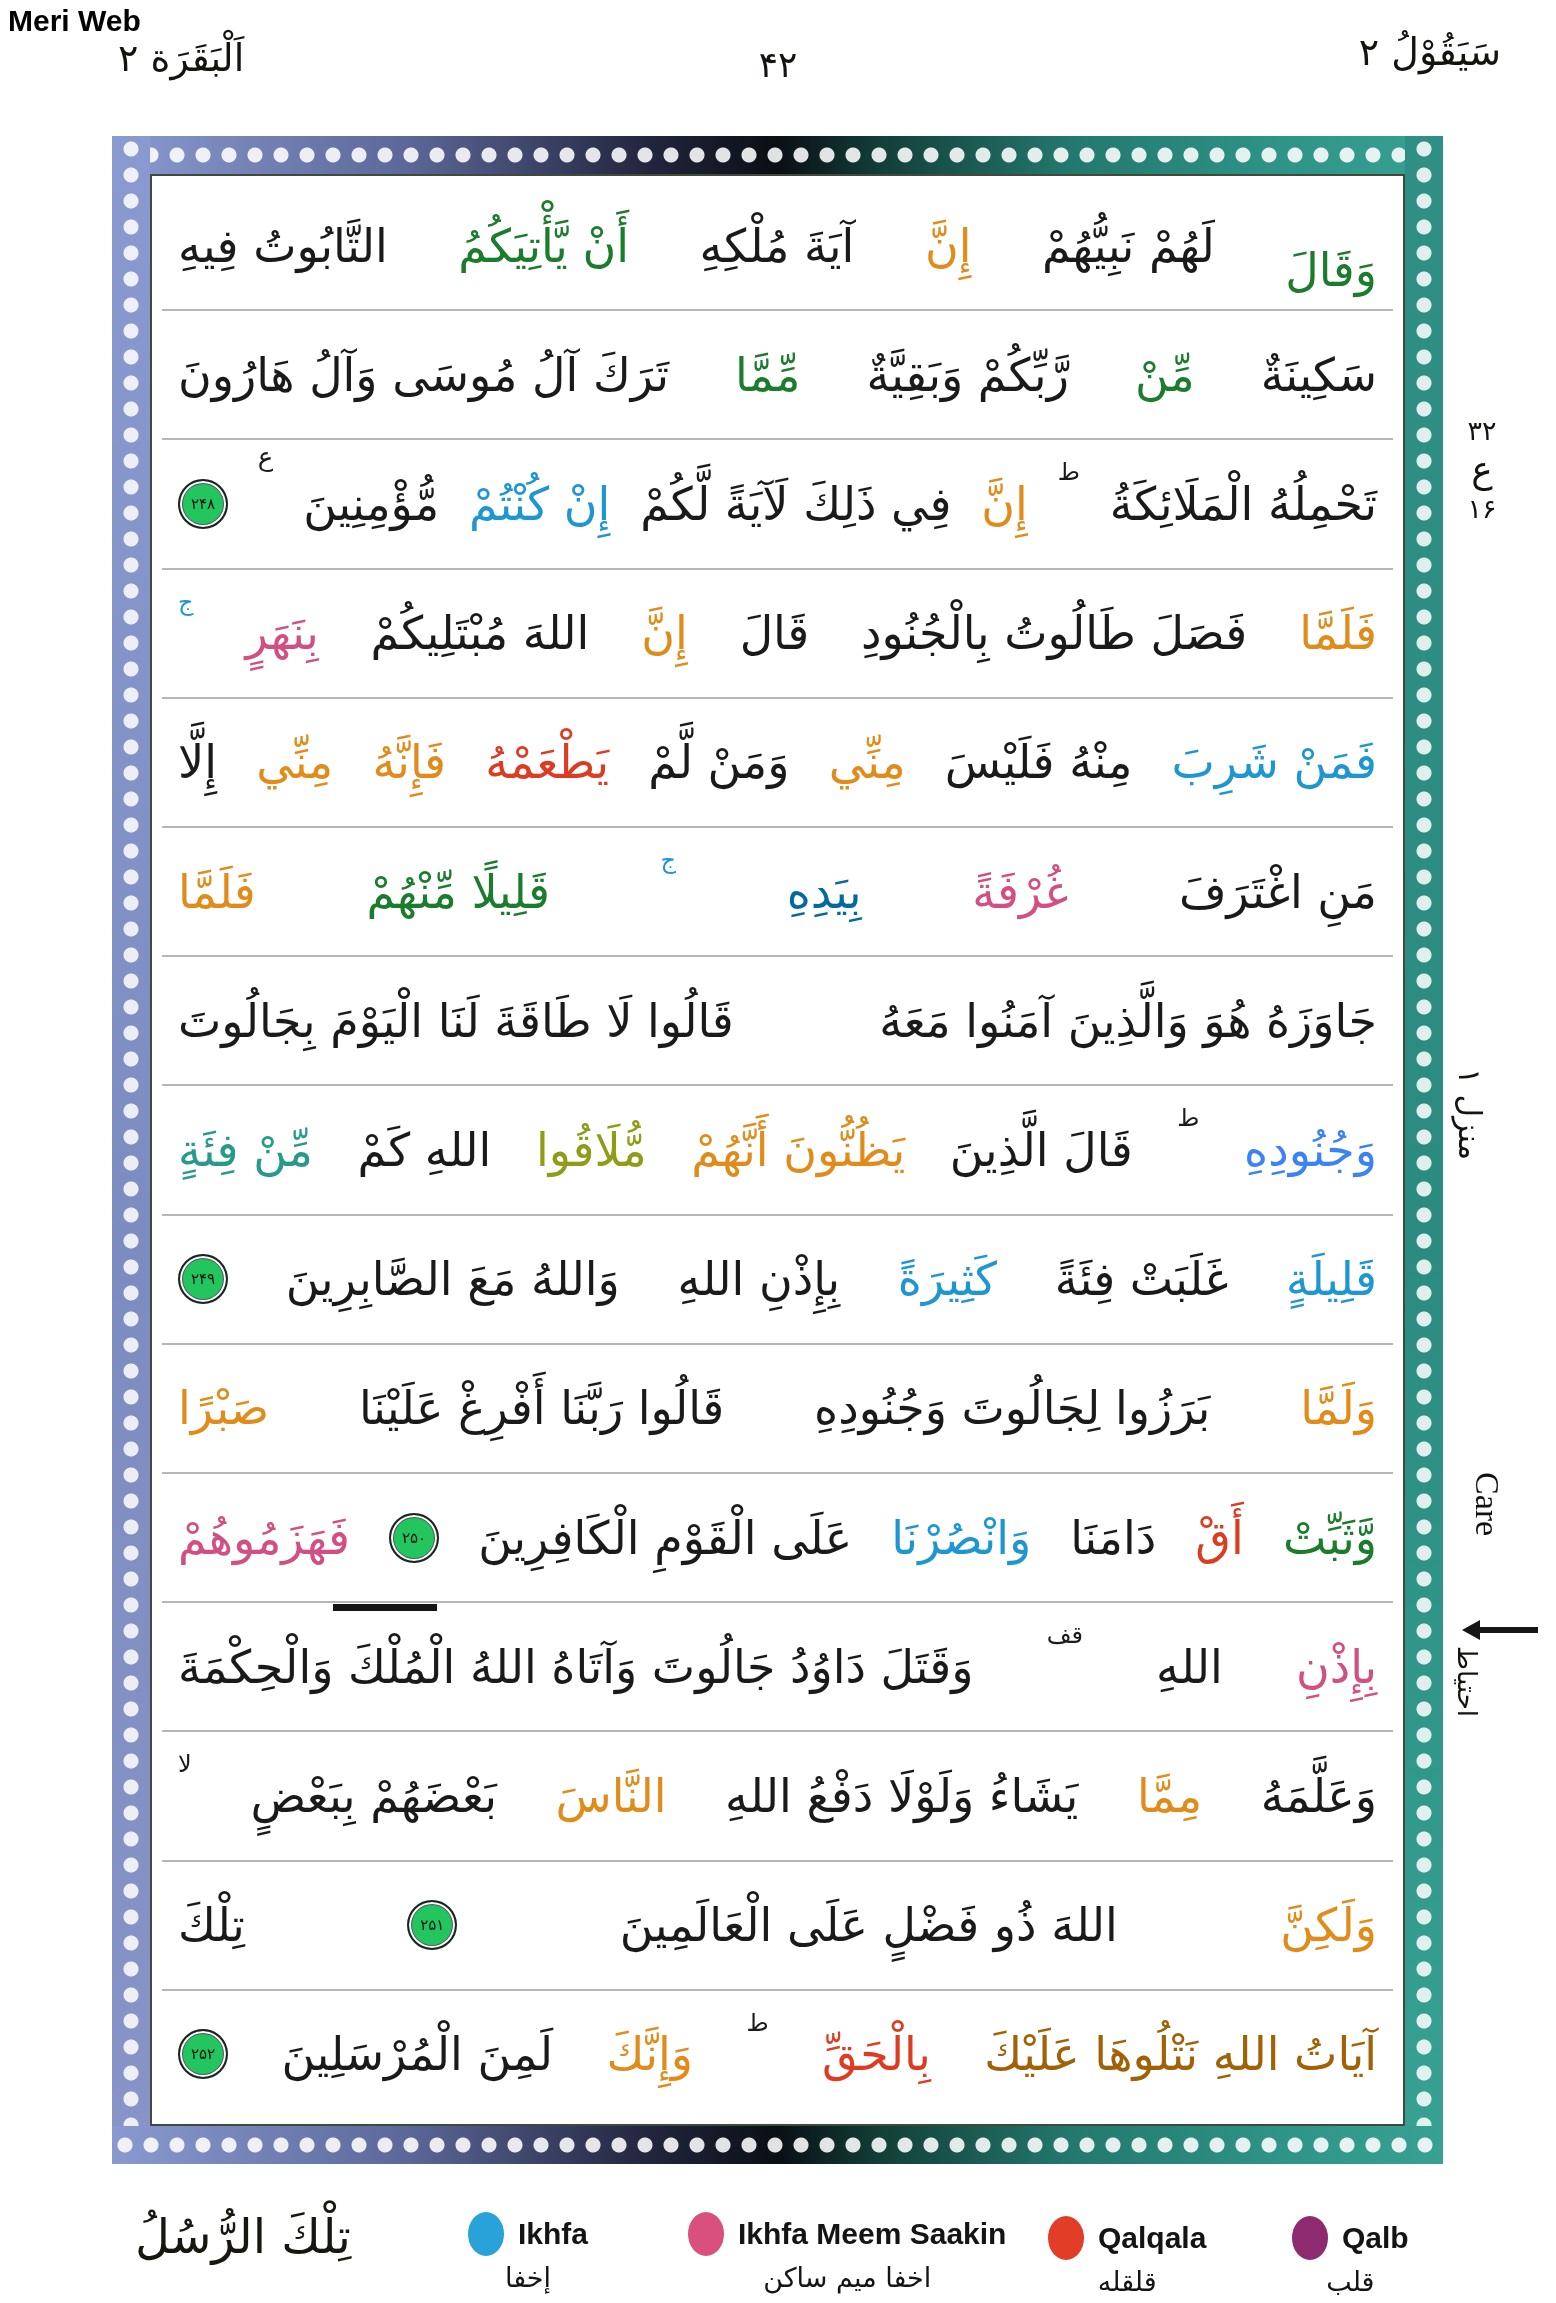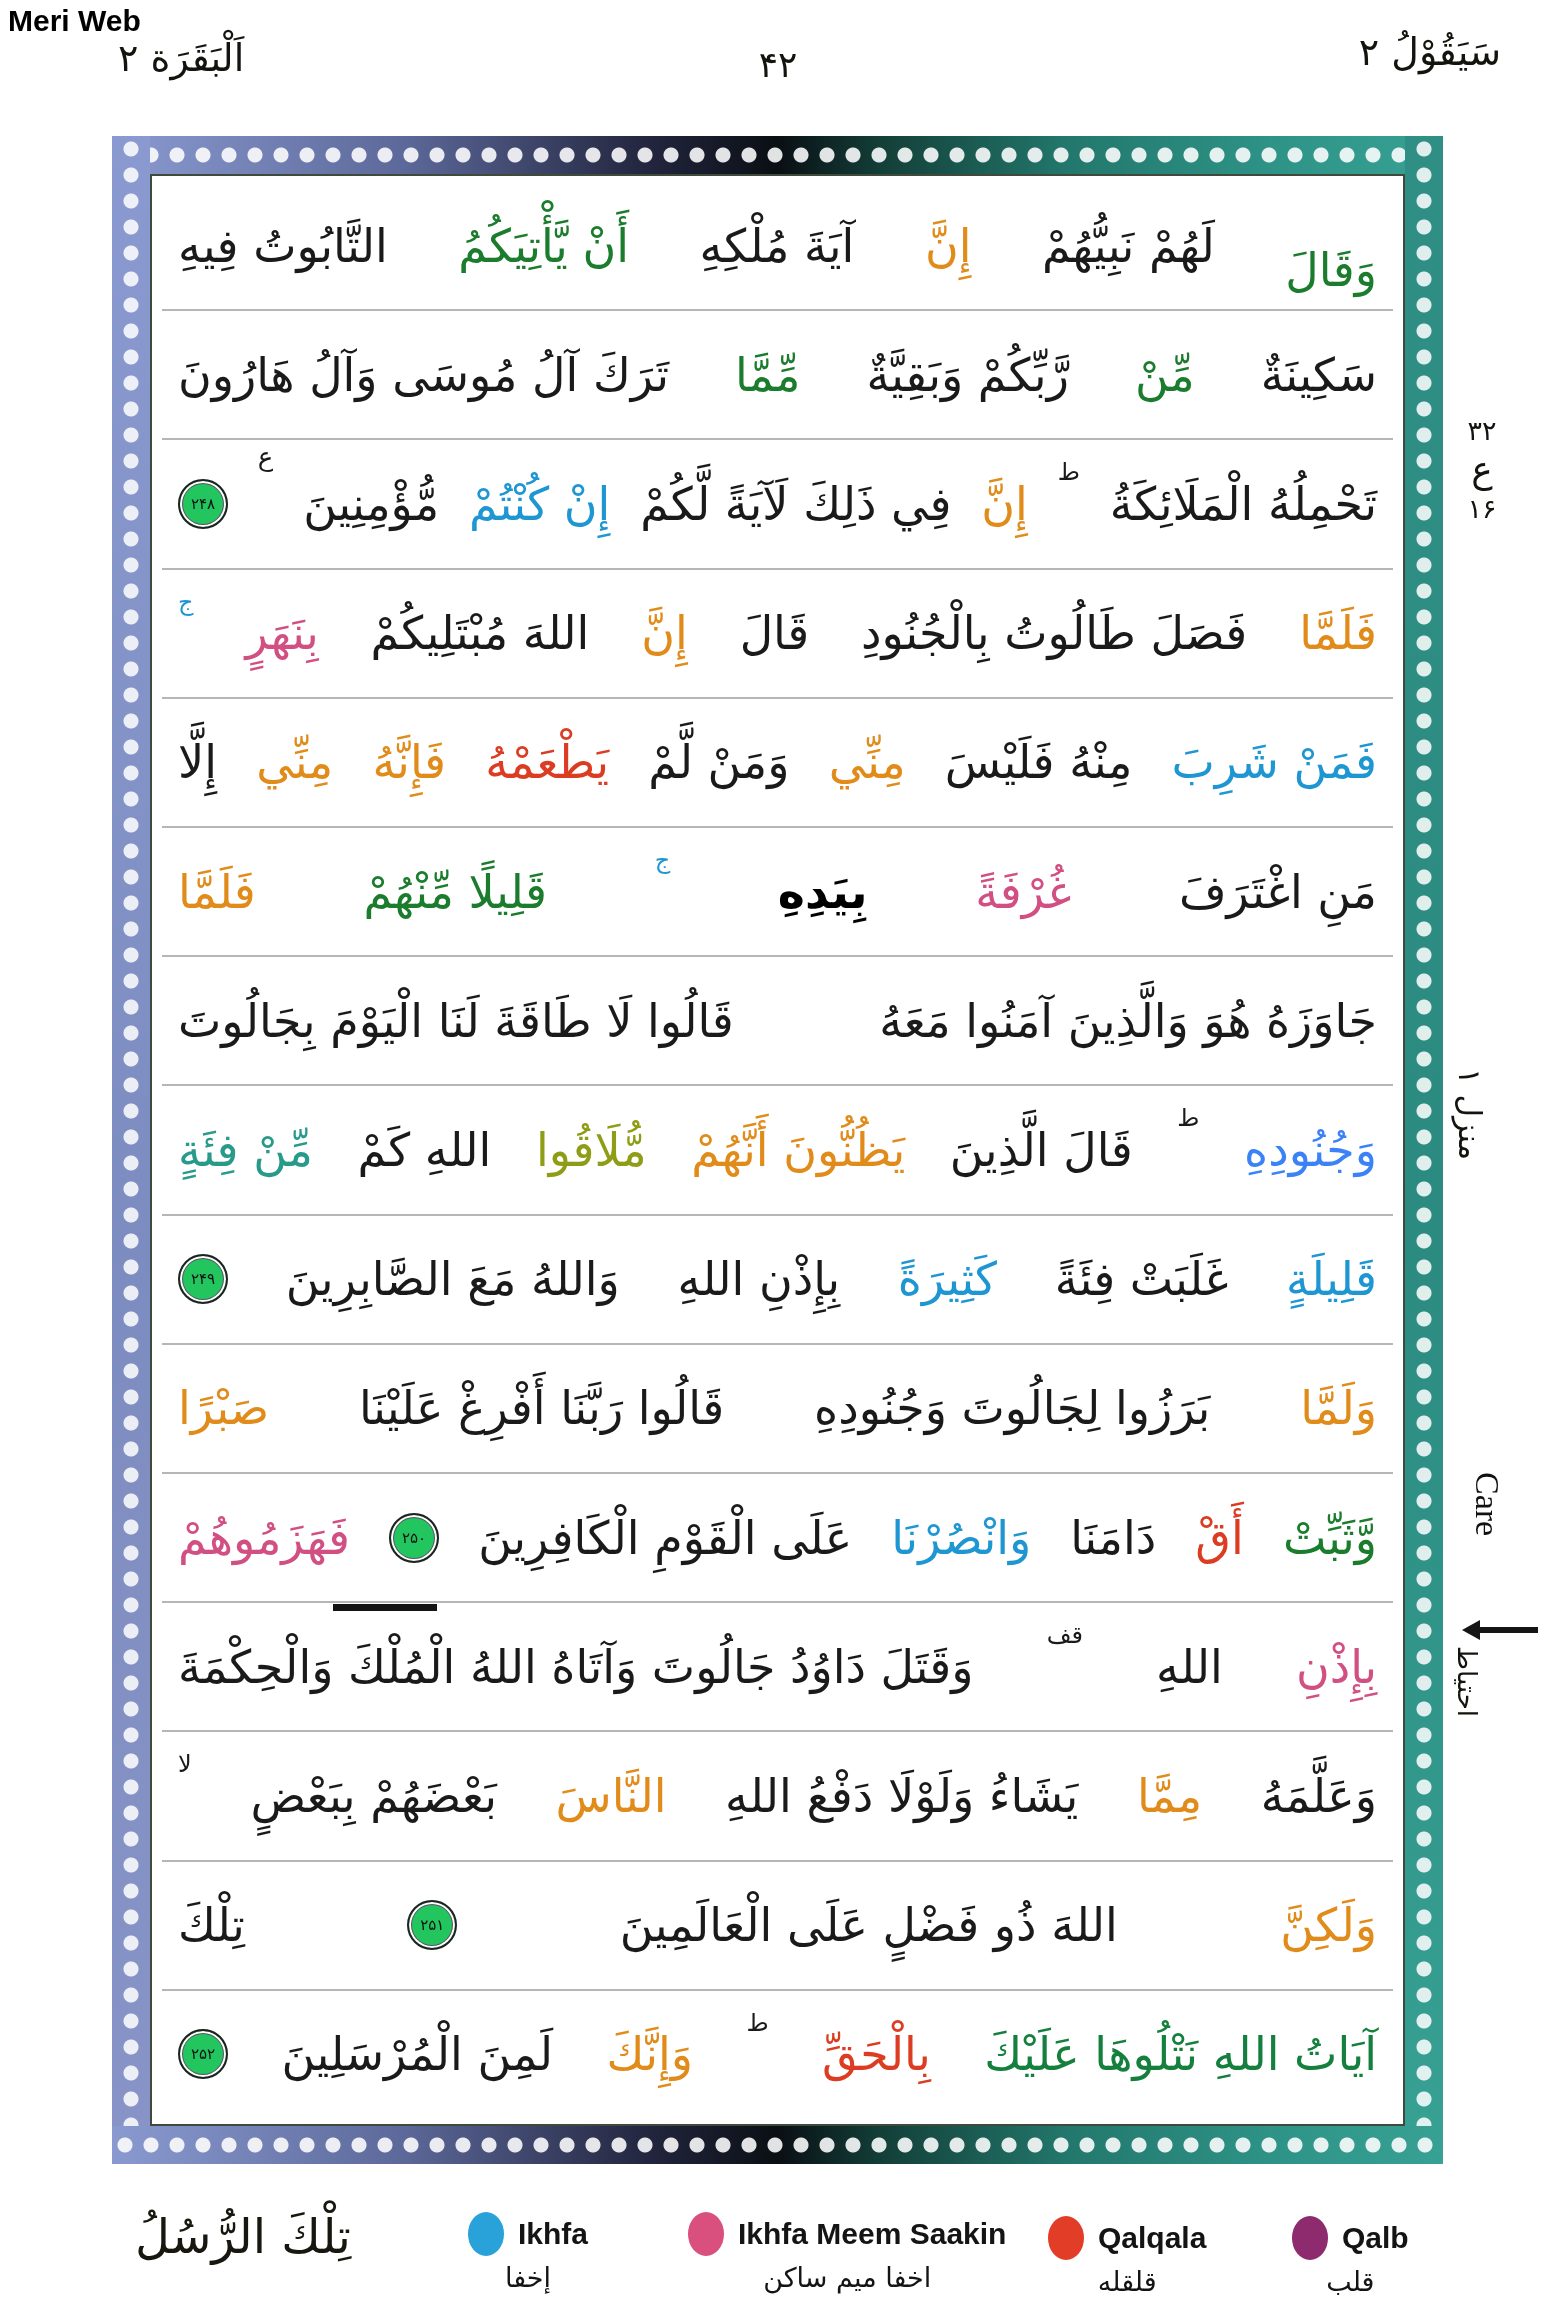--- a/index.html
+++ b/index.html
@@ -141,21 +141,21 @@
           <span style="color: rgb(224, 139, 26);">مِنِّي</span>
           <span style="color: rgb(26, 26, 26);">وَمَنْ لَّمْ</span>
           <span style="color: rgb(220, 60, 34);">يَطْعَمْهُ</span>
           <span style="color: rgb(224, 139, 26);">فَإِنَّهُ</span>
           <span style="color: rgb(224, 139, 26);">مِنِّي</span>
           <span style="color: rgb(26, 26, 26);">إِلَّا</span>
         </div>
         <div class="qline">
           <span style="color: rgb(26, 26, 26);">مَنِ اغْتَرَفَ</span>
           <span style="color: rgb(209, 79, 130);">غُرْفَةً</span>
-          <span style="color: #000000; font-weight: bold;">بِيَدِهِ</span>
+          <span style="color: #0369a1;">بِيَدِهِ</span>
           <span class="sm" style="color: rgb(30, 150, 210);">ج</span>
           <span style="color: rgb(26, 124, 44);">قَلِيلًا مِّنْهُمْ</span>
           <span style="color: rgb(224, 139, 26);">فَلَمَّا</span>
         </div>
         <div class="qline">
           <span style="color: rgb(26, 26, 26);">جَاوَزَهُ هُوَ وَالَّذِينَ آمَنُوا مَعَهُ</span>
           <span style="color: rgb(26, 26, 26);">قَالُوا لَا طَاقَةَ لَنَا الْيَوْمَ بِجَالُوتَ</span>
         </div>
         <div class="qline">
           <span style="color: #3b82f6;">وَجُنُودِهِ</span>
@@ -203,21 +203,21 @@
           <span style="color: rgb(26, 26, 26);">بَعْضَهُمْ بِبَعْضٍ</span>
           <span class="sm" style="color: rgb(26, 26, 26);">لا</span>
         </div>
         <div class="qline">
           <span style="color: rgb(224, 139, 26);">وَلَكِنَّ</span>
           <span style="color: rgb(26, 26, 26);">اللهَ ذُو فَضْلٍ عَلَى الْعَالَمِينَ</span>
           <span class="vmark">۲۵۱</span>
           <span style="color: rgb(26, 26, 26);">تِلْكَ</span>
         </div>
         <div class="qline">
-          <span style="color: #15803d;">آيَاتُ اللهِ نَتْلُوهَا عَلَيْكَ</span>
+          <span style="color: #a16207;">آيَاتُ اللهِ نَتْلُوهَا عَلَيْكَ</span>
           <span style="color: rgb(220, 60, 34);">بِالْحَقِّ</span>
           <span class="sm" style="color: rgb(26, 26, 26);">ط</span>
           <span style="color: rgb(224, 139, 26);">وَإِنَّكَ</span>
           <span style="color: rgb(26, 26, 26);">لَمِنَ الْمُرْسَلِينَ</span>
           <span class="vmark">۲۵۲</span>
         </div>
       </div>
   </div>
 </div>
 

